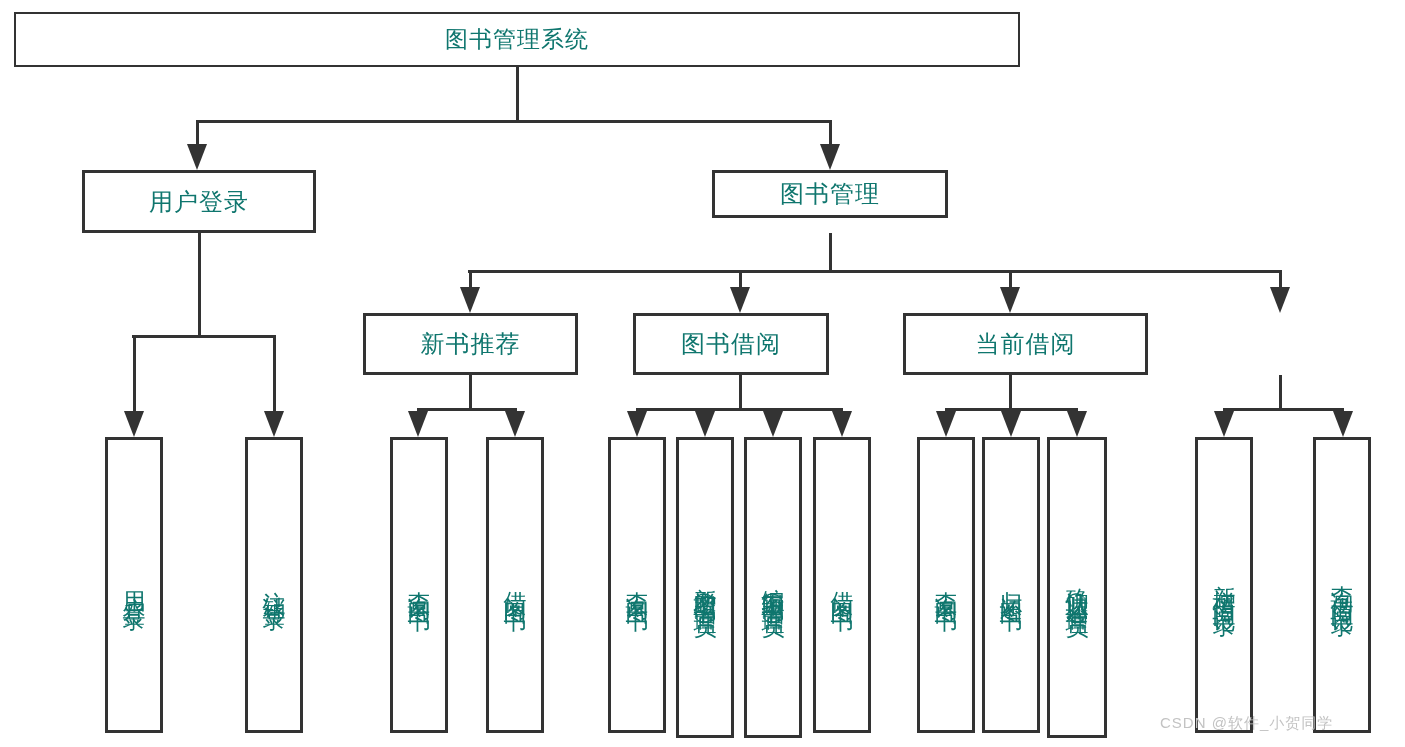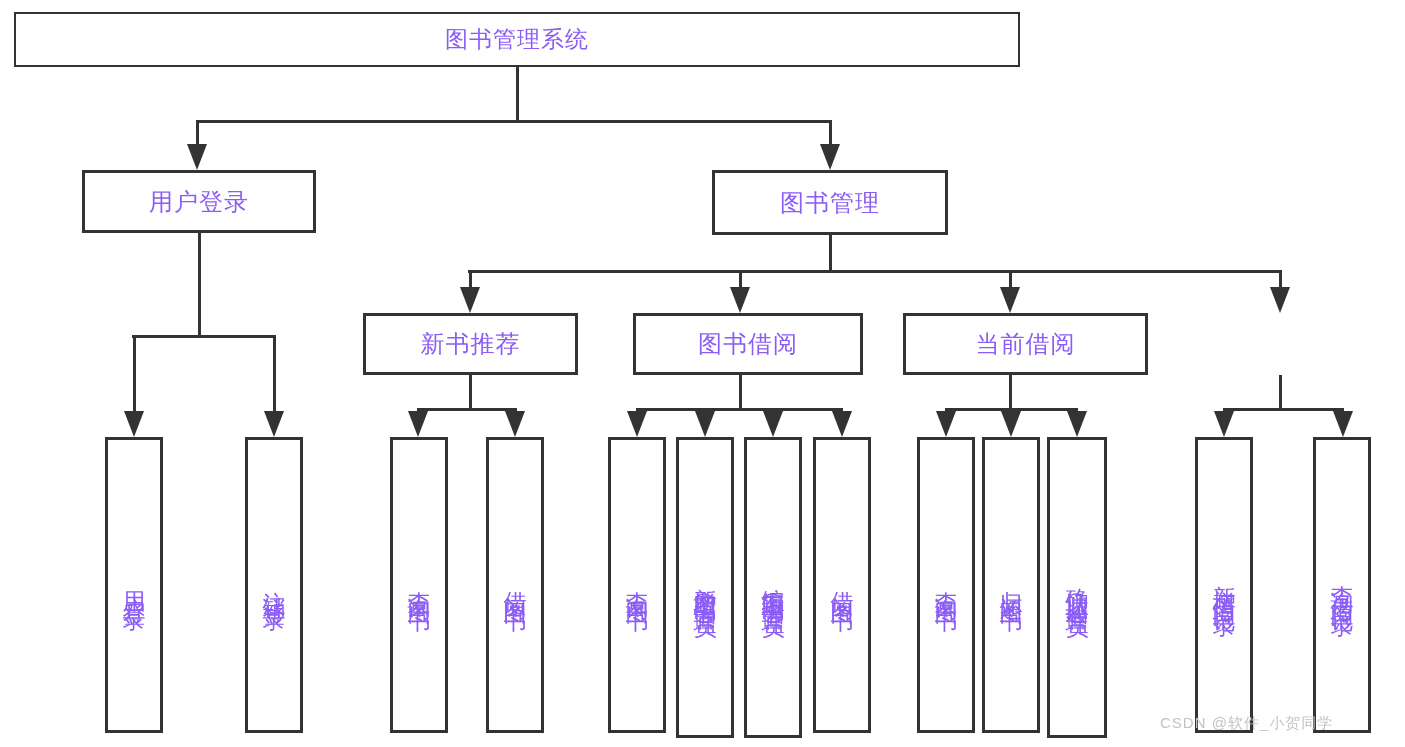--- a/index.html
+++ b/index.html
@@ -2,21 +2,21 @@
 <html><head>
 <meta charset="utf-8">
 <style>
   html,body{margin:0;padding:0;background:#ffffff;}
   .canvas{
     position:relative;width:1405px;height:747px;background:#ffffff;
     font-family:"Liberation Sans","DejaVu Sans",sans-serif;overflow:hidden;
   }
   .box{
     position:absolute;box-sizing:border-box;background:#ffffff;
-    border:3px solid #333333;color:#8b5cf6;
+    border:3px solid #333333;color:#0f766e;
     display:flex;align-items:center;justify-content:center;
     font-size:24px;letter-spacing:1px;white-space:nowrap;
   }
   .box.root{border-width:2px;font-size:23px;}
   .box.leaf{
     writing-mode:vertical-rl;text-orientation:mixed;
     font-size:23px;letter-spacing:6px;line-height:1;
     white-space:normal;
   }
   .box.leaf.tight{letter-spacing:4px;}
@@ -33,24 +33,24 @@
   }
 </style>
 </head>
 <body>
 
 <div class="canvas">
 
   <div class="box root" style="left:14px;top:12px;width:1006px;height:55px">图书管理系统</div>
 
   <div class="box" style="left:82px;top:170px;width:234px;height:63px">用户登录</div>
-  <div class="box" style="left:712px;top:170px;width:236px;height:65px">图书管理</div>
+  <div class="box" style="left:712px;top:170px;width:236px;height:48px">图书管理</div>
 
   <div class="box" style="left:363px;top:313px;width:215px;height:62px">新书推荐</div>
-  <div class="box" style="left:633px;top:313px;width:230px;height:62px">图书借阅</div>
+  <div class="box" style="left:633px;top:313px;width:196px;height:62px">图书借阅</div>
   <div class="box" style="left:903px;top:313px;width:245px;height:62px">当前借阅</div>
 
   <div class="box leaf" style="left:105px;top:437px;width:58px;height:296px">用户登录</div>
   <div class="box leaf" style="left:245px;top:437px;width:58px;height:296px">注销登录</div>
 
   <div class="box leaf" style="left:390px;top:437px;width:58px;height:296px">查询图书</div>
   <div class="box leaf" style="left:486px;top:437px;width:58px;height:296px">借阅图书</div>
 
   <div class="box leaf" style="left:608px;top:437px;width:58px;height:296px">查询图书</div>
   <div class="box leaf tight" style="left:676px;top:437px;width:58px;height:301px">新增图书（管理员）</div>

